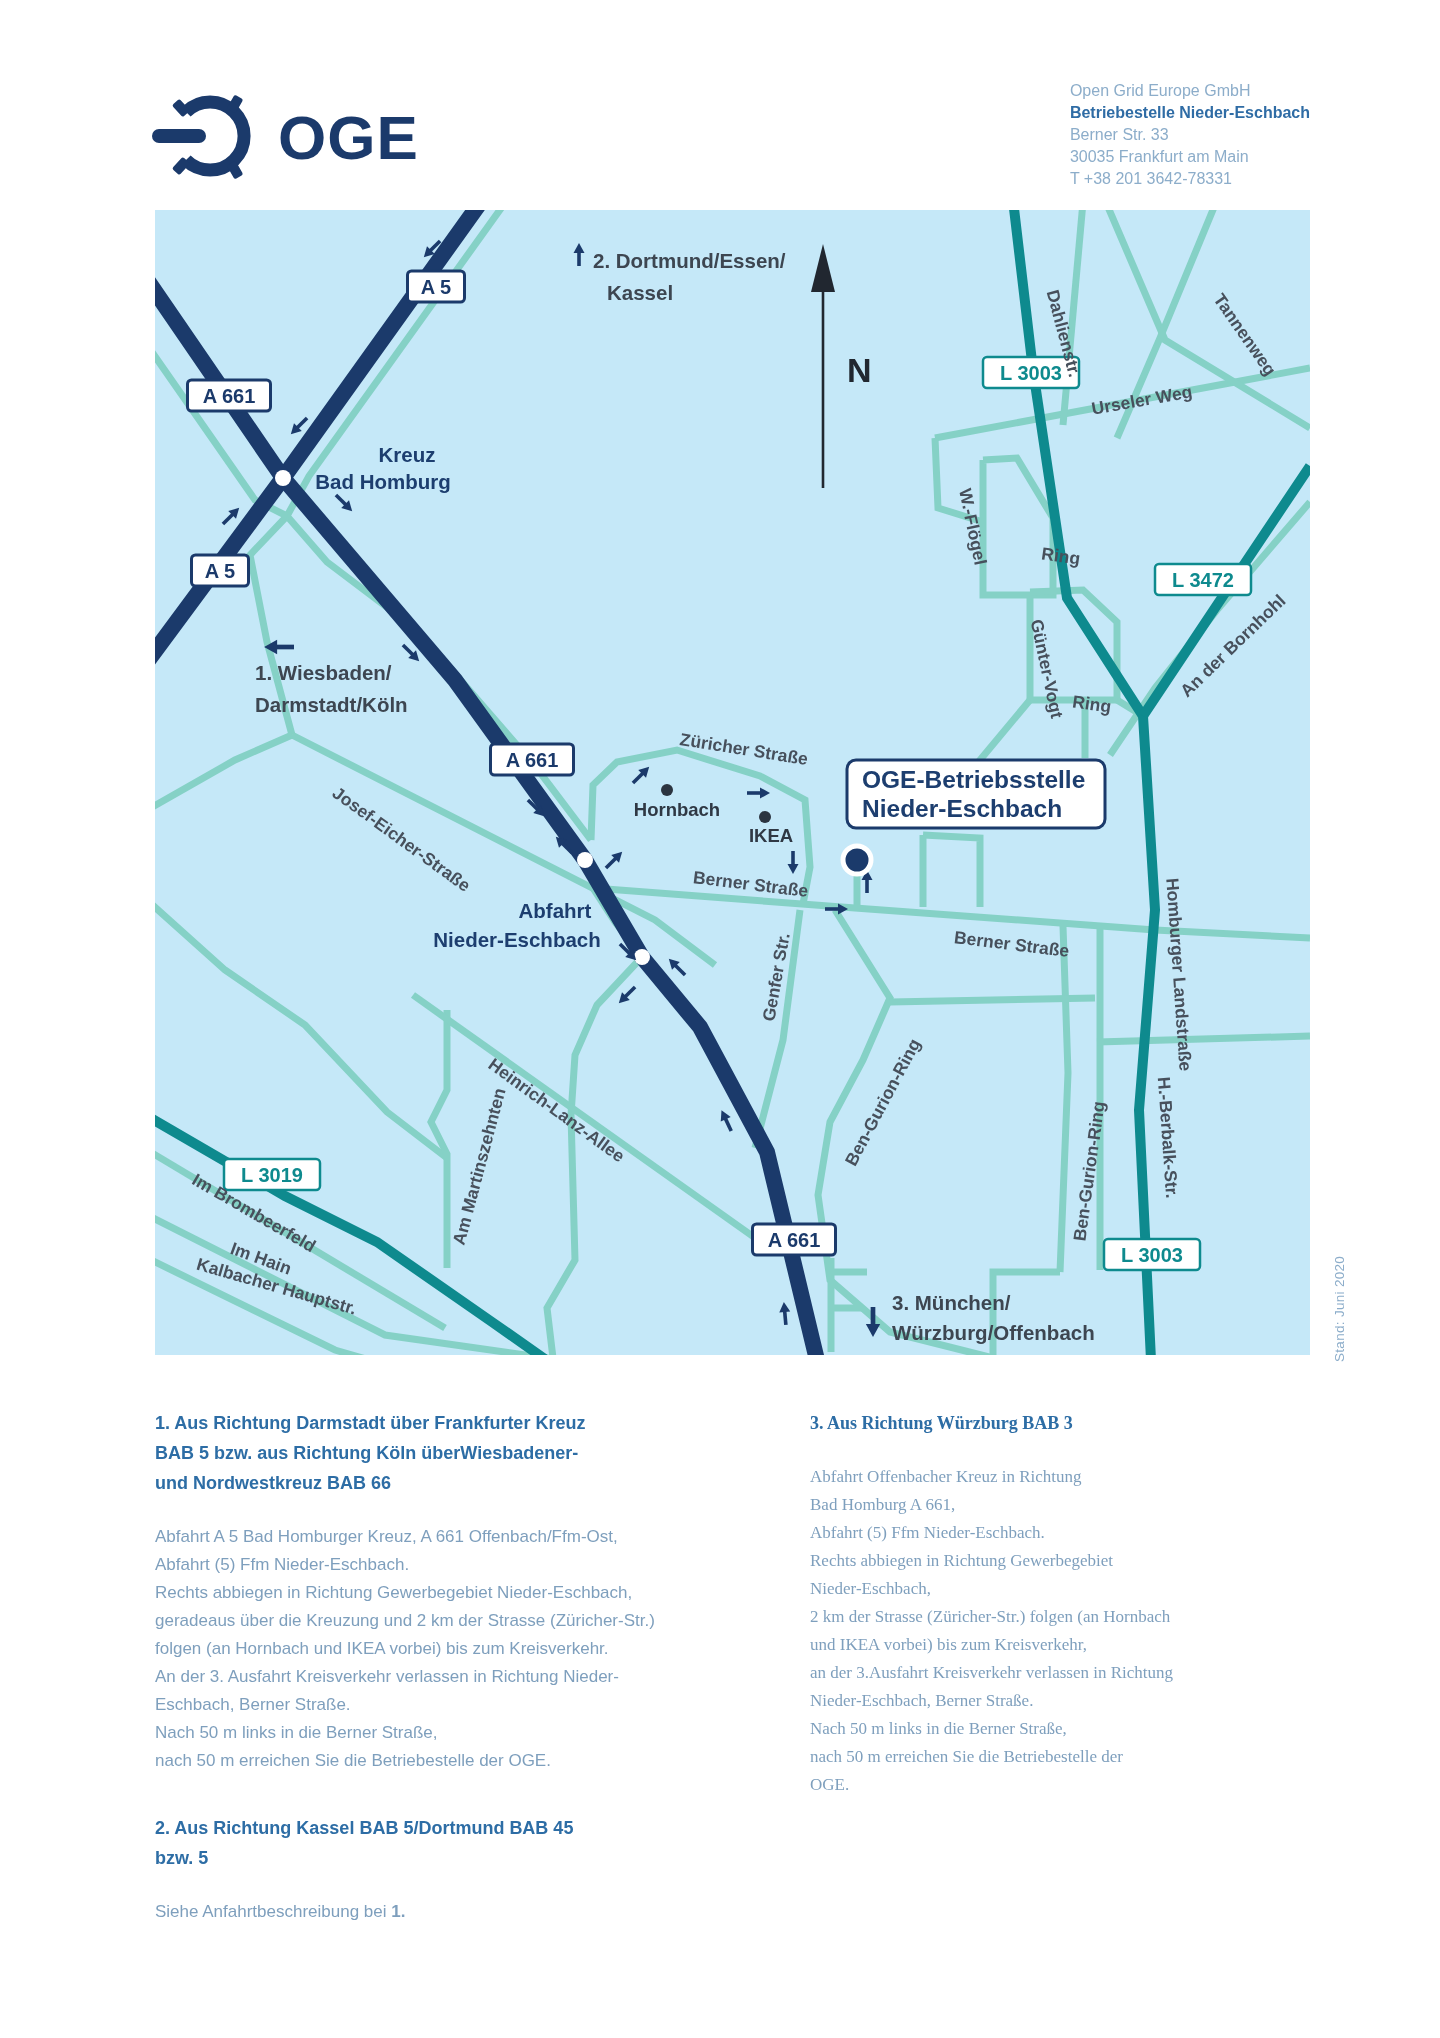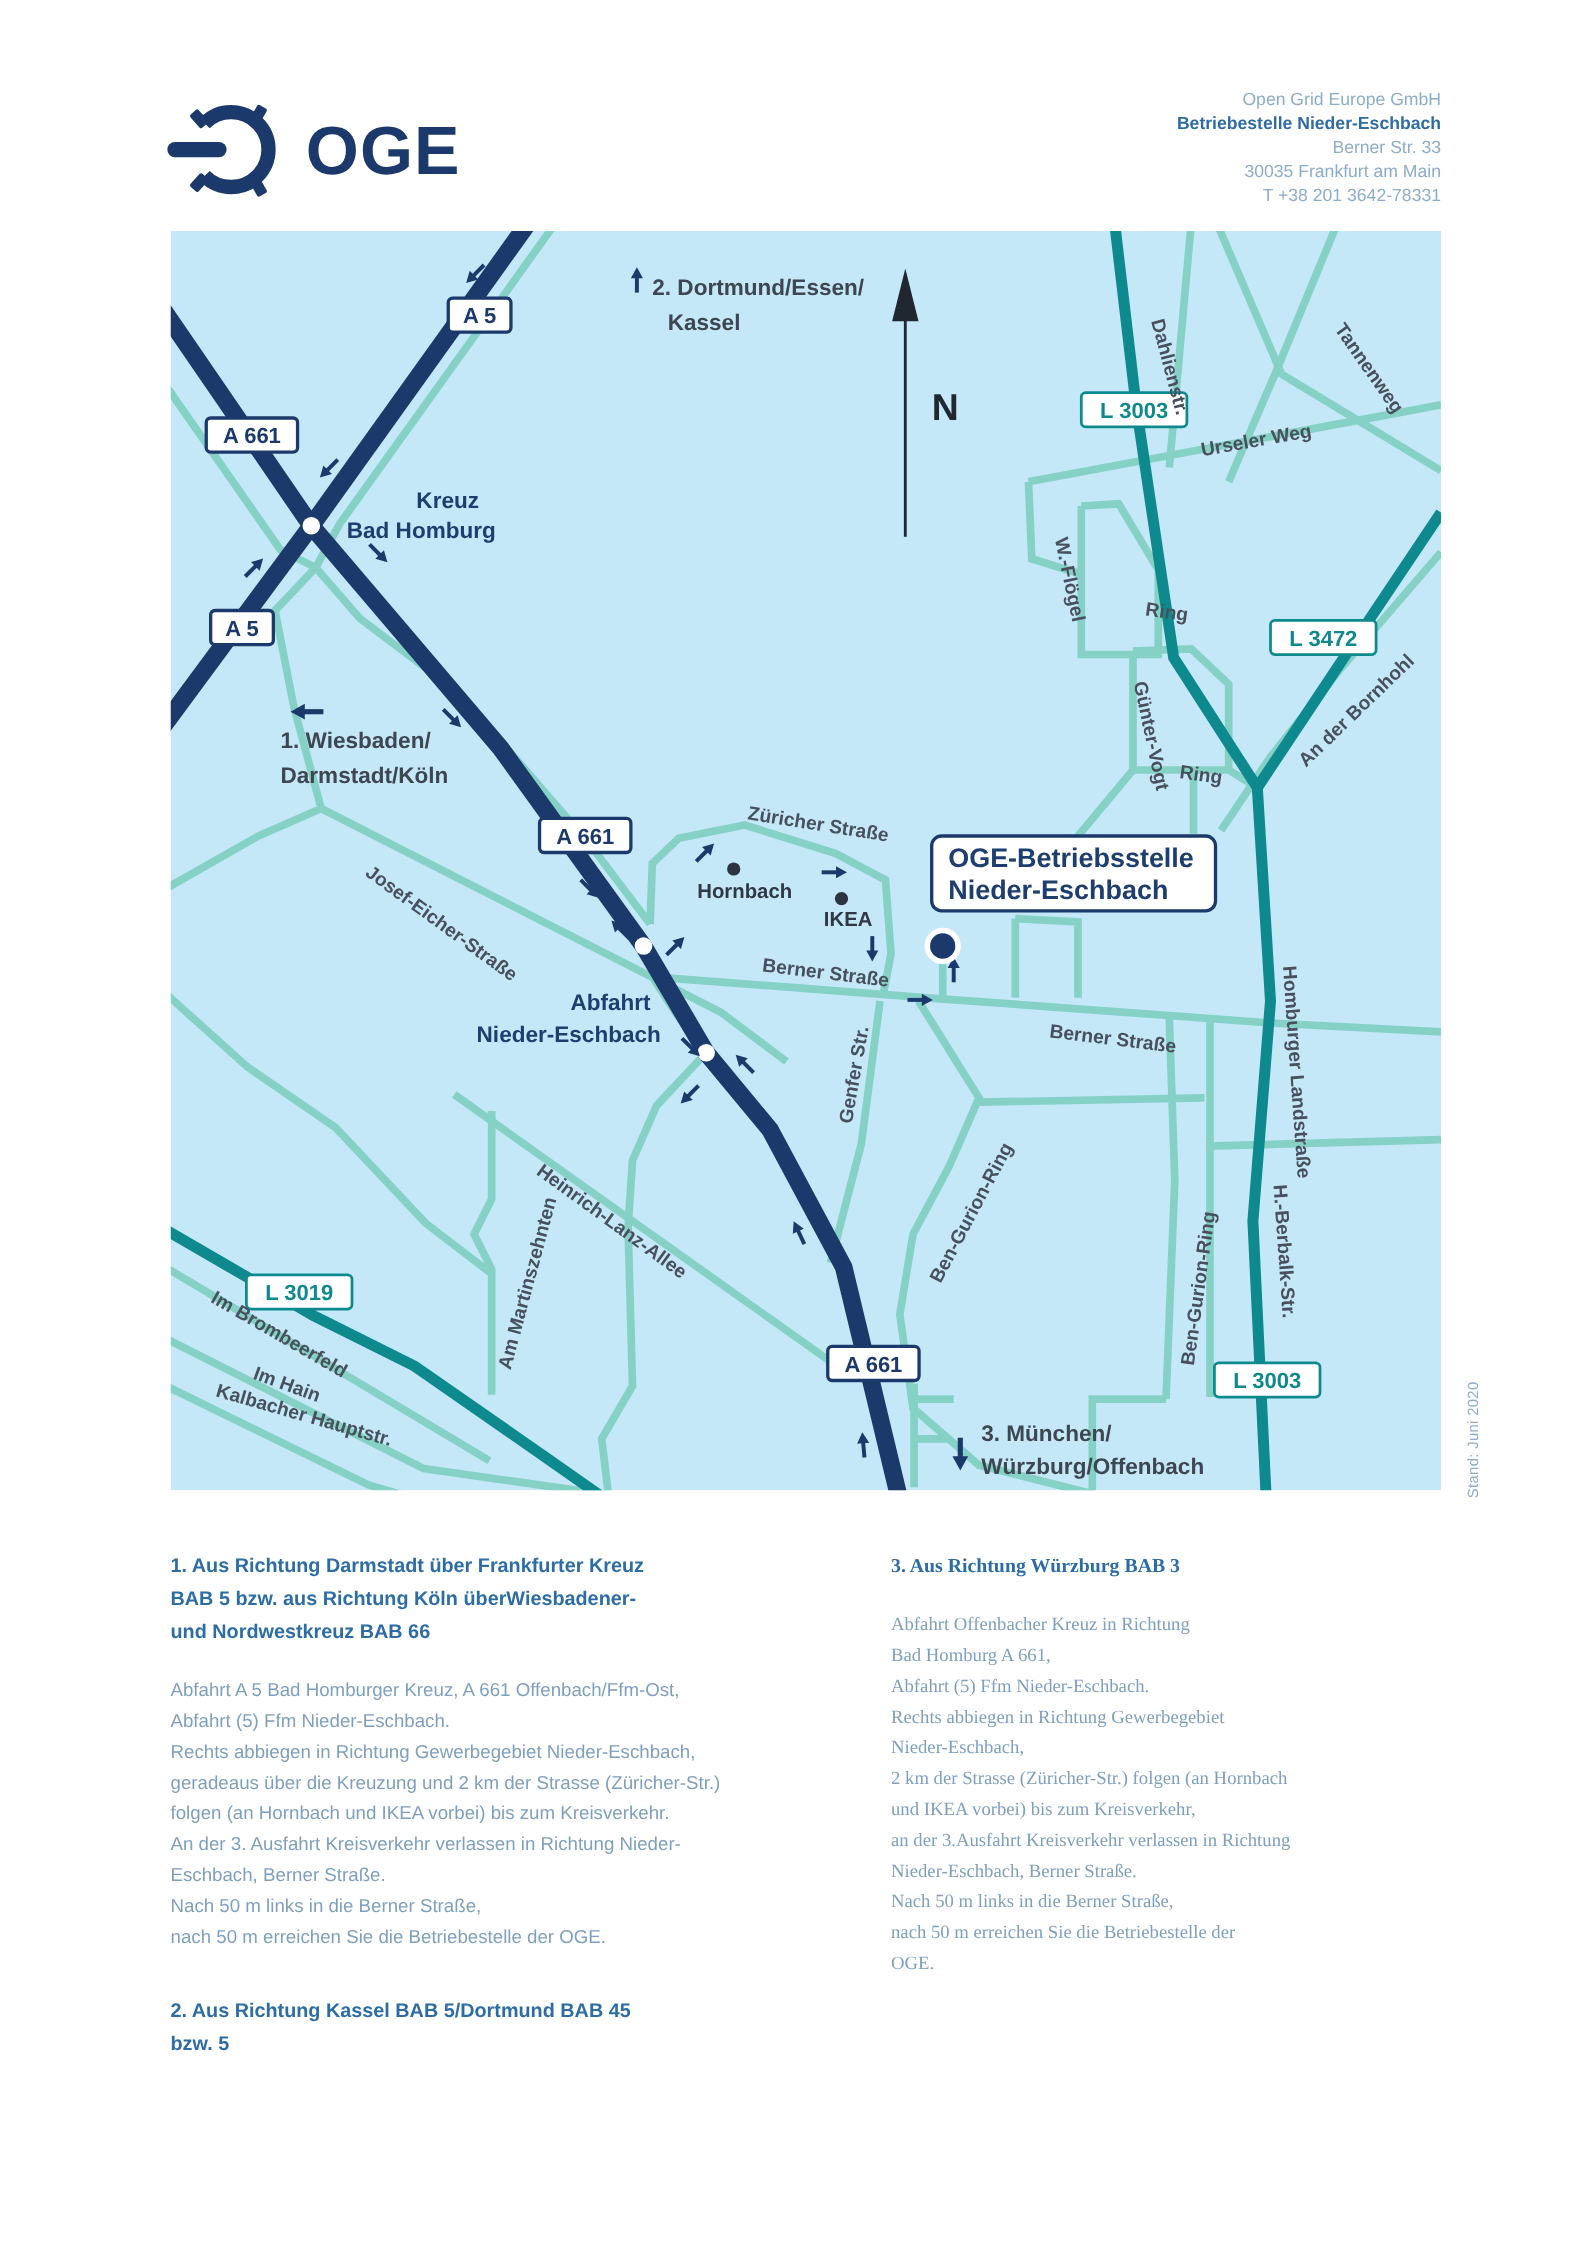--- a/index.html
+++ b/index.html
@@ -6,21 +6,21 @@
     --navy:#1b3a6b; --teal-dark:#0e8a8e; --teal-light:#85d1c6; --map-bg:#c5e8f8;
     --street-text:#47505c; --heading-blue:#2d6da5; --body-blue:#7e9fbd;
     --address-blue:#8cadca; --address-bold:#2f6ca5; --dir-text:#3d4651;
   }
   html,body{margin:0;padding:0;}
   body{width:1440px;height:2038px;position:relative;background:#ffffff;
        font-family:"Liberation Sans",sans-serif;overflow:hidden;}
   
   .header-logo{position:absolute;left:152px;top:88px;display:flex;align-items:center;gap:26px;}
   .logo-text{font-size:62px;font-weight:bold;color:var(--navy);letter-spacing:1px;}
-  .address{position:absolute;right:130px;top:80px;text-align:right;font-size:16px;
+  .address{position:absolute;right:130px;top:80px;font-size:16px;
            line-height:22px;color:var(--address-blue);}
   .address .addr-bold{font-weight:bold;color:var(--address-bold);}
   
   .map{position:absolute;left:155px;top:210px;width:1155px;height:1145px;overflow:hidden;}
   .map svg{display:block;}
   .r-light{fill:none;stroke:var(--teal-light);stroke-width:7;}
   .r-dark{fill:none;stroke:var(--teal-dark);stroke-width:10;}
   .r-navy{fill:none;stroke:var(--navy);stroke-width:16;}
   text{font-family:"Liberation Sans",sans-serif;}
   .street{fill:var(--street-text);font-size:17.5px;font-weight:600;}
@@ -331,20 +331,21 @@
 Abfahrt (5) Ffm Nieder-Eschbach.
 Rechts abbiegen in Richtung Gewerbegebiet Nieder-Eschbach,
 geradeaus über die Kreuzung und 2 km der Strasse (Züricher-Str.)
 folgen (an Hornbach und IKEA vorbei) bis zum Kreisverkehr.
 An der 3. Ausfahrt Kreisverkehr verlassen in Richtung Nieder-
 Eschbach, Berner Straße.
 Nach 50 m links in die Berner Straße,
 nach 50 m erreichen Sie die Betriebestelle der OGE.</p>
   <h2 class="sec-h">2. Aus Richtung Kassel BAB 5/Dortmund BAB 45
 bzw. 5</h2>
+  <p class="sec-b"><span>Siehe Anfahrtbeschreibung bei </span><strong>1.</strong></p>
 </section>
 
 <section class="col col-right">
   <h2 class="sec-h">3. Aus Richtung Würzburg BAB 3</h2>
   <p class="sec-b">Abfahrt Offenbacher Kreuz in Richtung
 Bad Homburg A 661,
 Abfahrt (5) Ffm Nieder-Eschbach.
 Rechts abbiegen in Richtung Gewerbegebiet
 Nieder-Eschbach,
 2 km der Strasse (Züricher-Str.) folgen (an Hornbach

